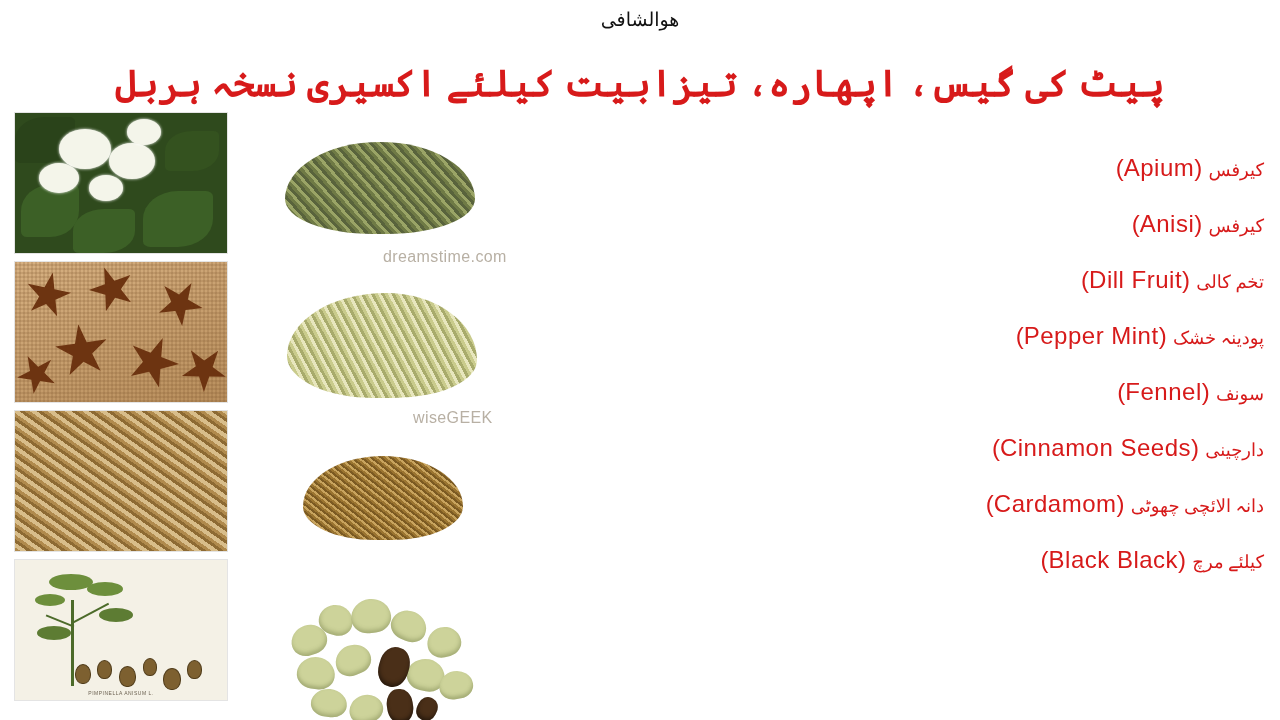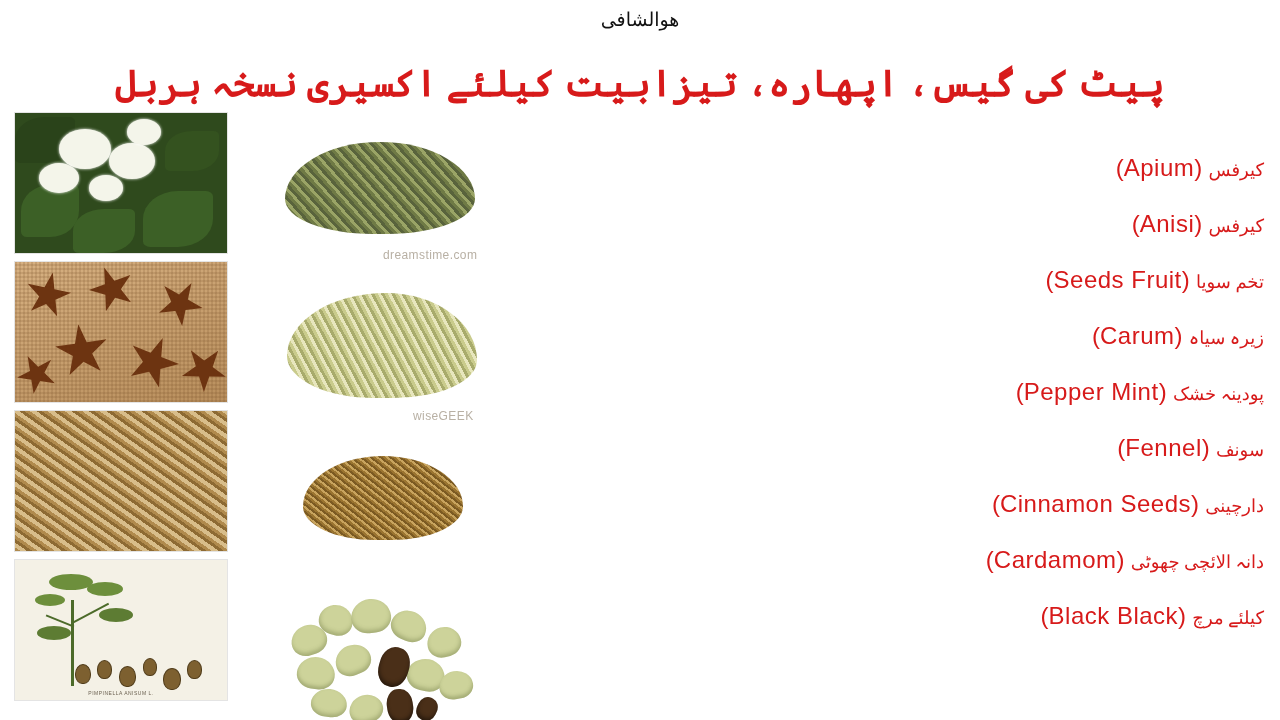--- a/index.html
+++ b/index.html
@@ -133,21 +133,21 @@
     width: 230px;
   }
   .pile {
     position: relative;
     width: 230px;
     height: 150px;
     margin-bottom: 5px;
   }
   .watermark {
     position: absolute;
-    font-size: 12px;
+    font-size: 16px;
     color: #b8b0a4;
     letter-spacing: .4px;
   }
 
   
   .mint-heap {
     position: absolute;
     left: 20px; top: 14px;
     width: 190px; height: 92px;
     border-radius: 50% 50% 46% 46% / 62% 62% 38% 38%;
@@ -319,26 +319,22 @@
 <div class="right-col">
   <div class="row">
     <span class="urdu">کیرفس</span>
     <span class="eng">(Apium)</span>
   </div>
   <div class="row">
     <span class="urdu">کیرفس</span>
     <span class="eng">(Anisi)</span>
   </div>
   <div class="row">
-    <span class="urdu">تخم سویا</span>
-    <span class="eng">(Seeds  Fruit)</span>
-  </div>
-  <div class="row">
-    <span class="urdu">زیرہ سیاہ</span>
-    <span class="eng">(Carum)</span>
+    <span class="urdu">تخم کالی</span>
+    <span class="eng">(Dill  Fruit)</span>
   </div>
   <div class="row">
     <span class="urdu">پودینہ خشک</span>
     <span class="eng">(Pepper  Mint)</span>
   </div>
   <div class="row">
     <span class="urdu">سونف</span>
     <span class="eng">(Fennel)</span>
   </div>
   <div class="row">

